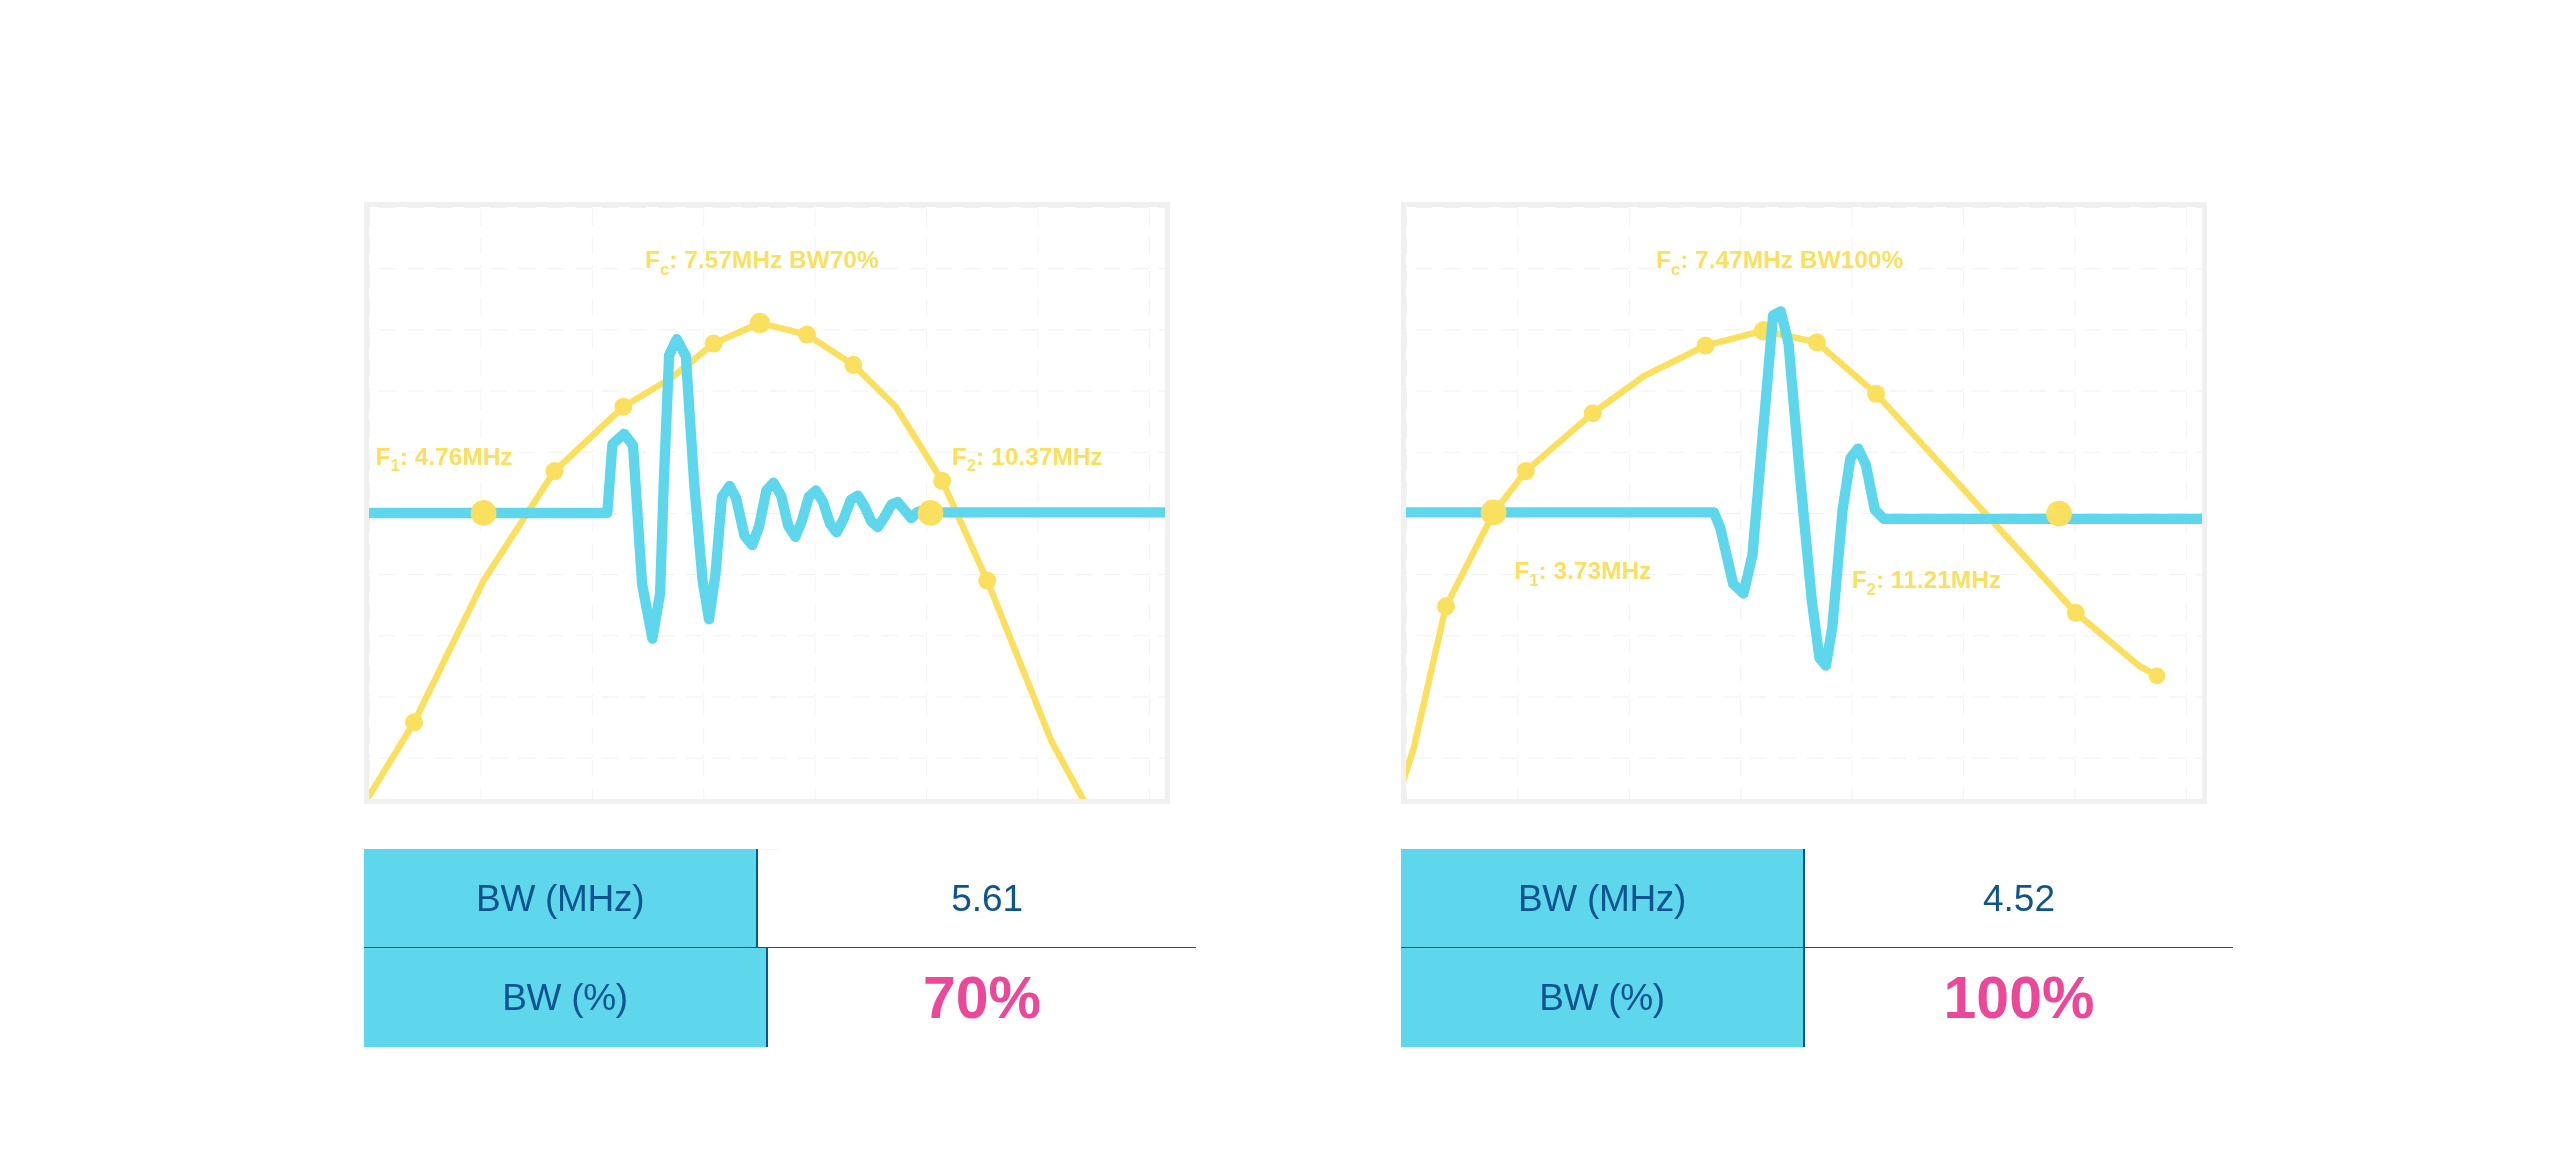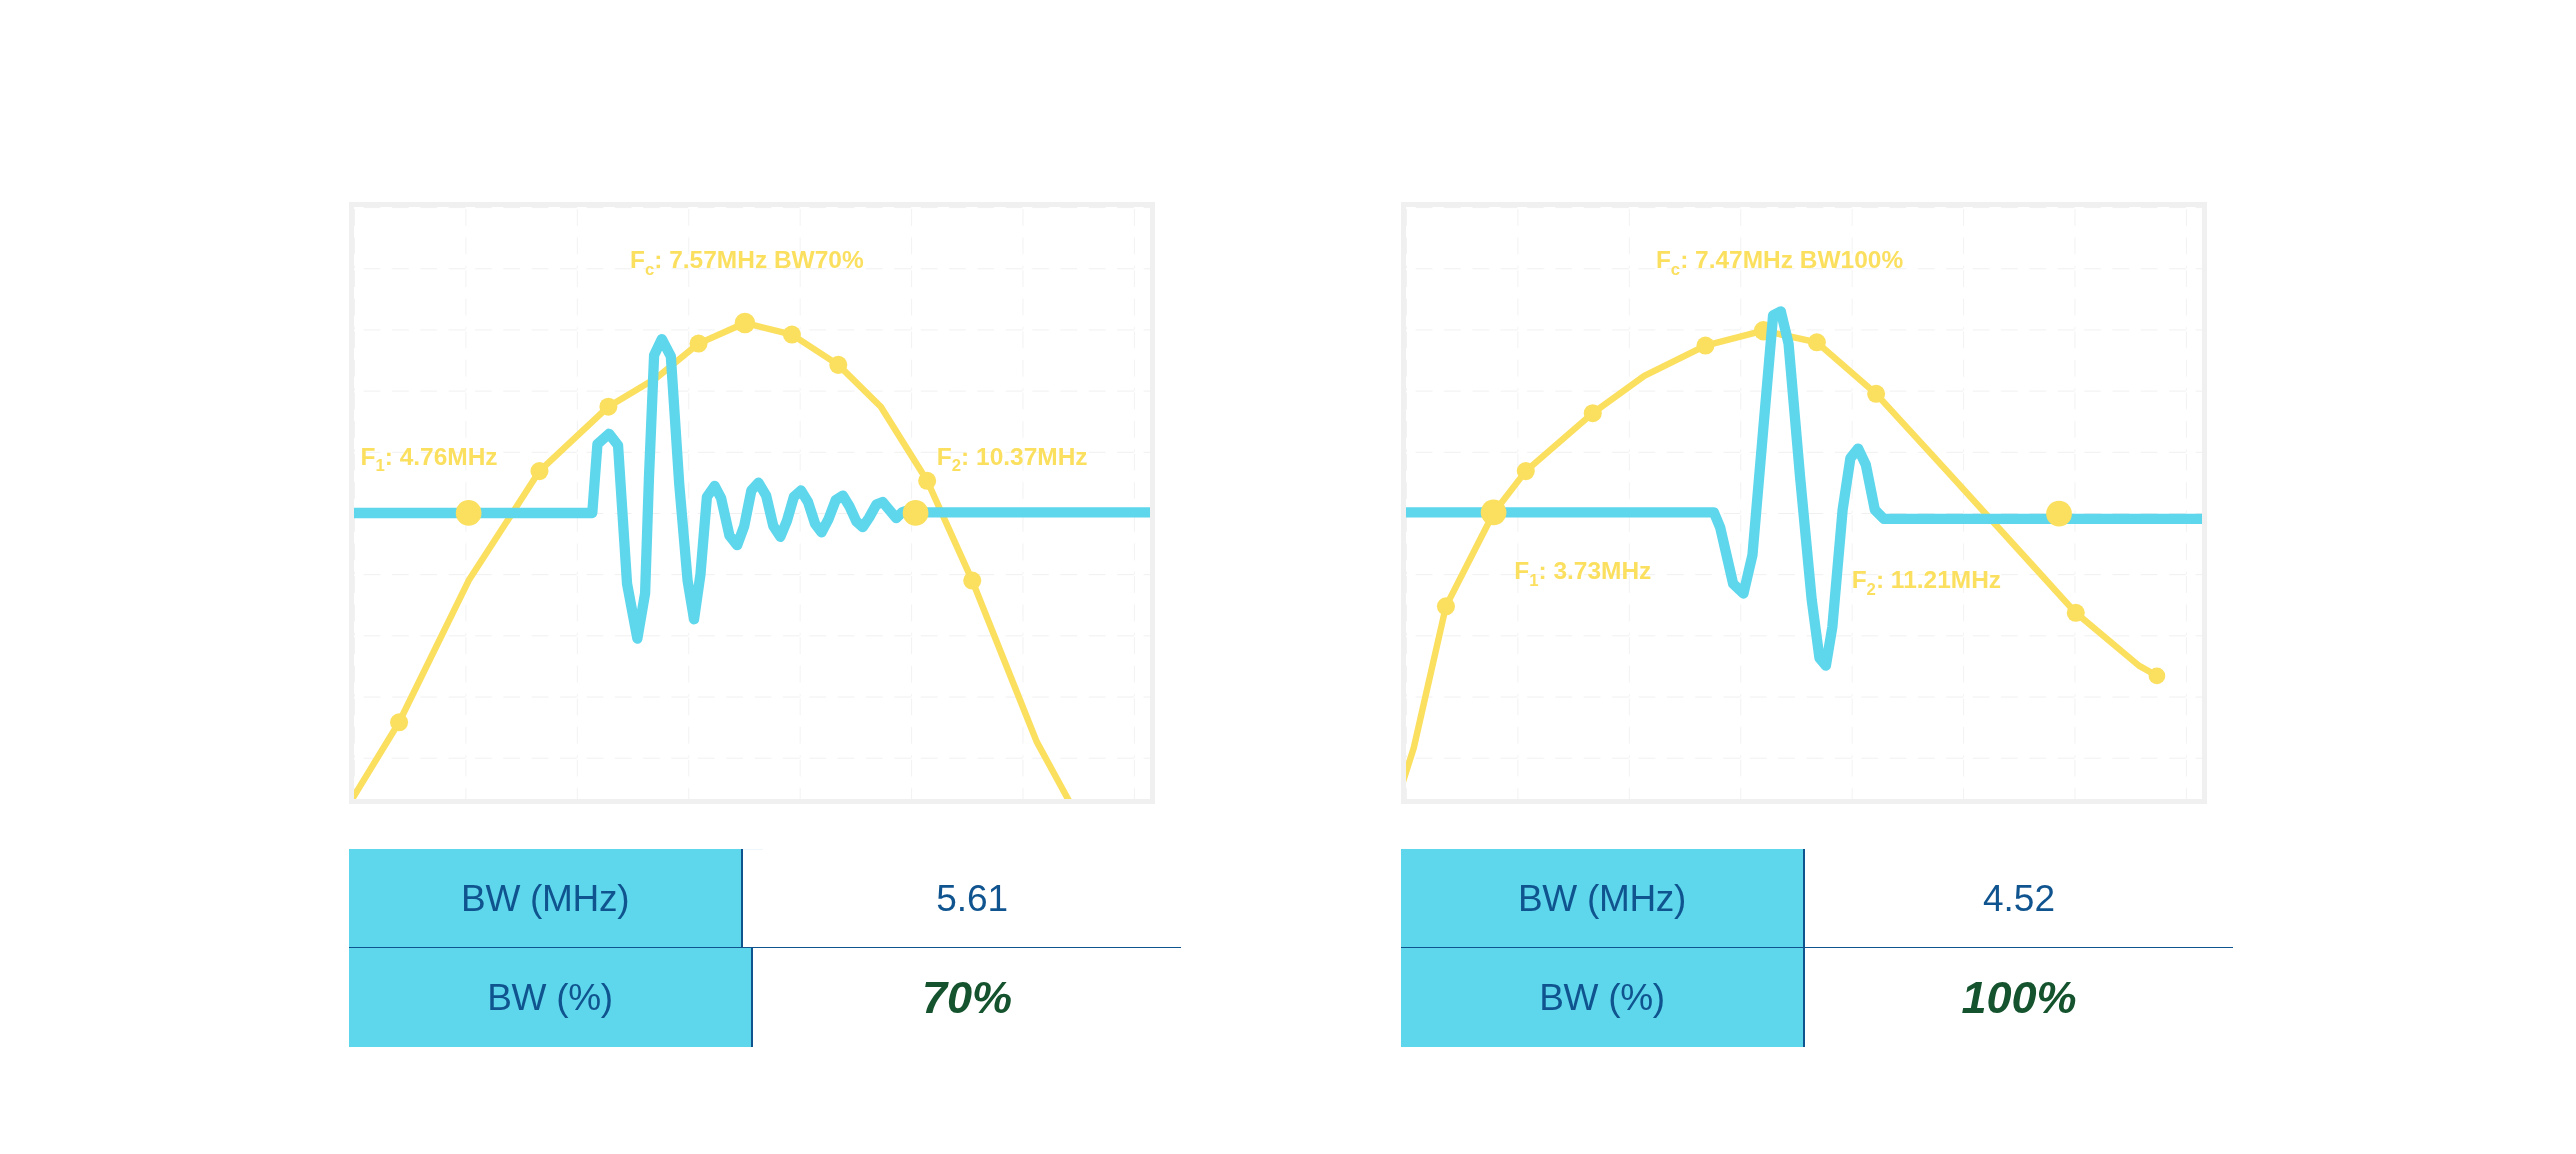--- a/index.html
+++ b/index.html
@@ -18,30 +18,30 @@
     color:#10548f;font-size:37px;font-weight:400;
     letter-spacing:-0.3px;
     box-sizing:border-box;
     border-right:2.6px solid #10548f;
   }
   .value-cell{
     display:flex;align-items:center;justify-content:center;
     color:#10548f;font-size:37px;font-weight:400;
     box-sizing:border-box;background:#fff;
   }
-  .value-cell.accent{color:#14532d;font-size:45px;font-weight:bold;font-style:italic;}
+  .value-cell.accent{color:#ec4899;font-size:59px;font-weight:bold;}
   .divider{position:absolute;left:0;height:3.9px;background:#10548f;}
   .topline{position:absolute;left:0;height:1.3px;background:#eef7fb;}
 </style>
 </head>
 <body>
 
 <div class="stage">
 
-  <div class="panel-group" style="left:349px;top:202px;width:806px;height:806px;">
+  <div class="panel-group" style="left:364px;top:202px;width:806px;height:806px;">
 
     <div class="chart-frame" style="left:0;top:0;width:806px;height:602px;">
       <svg class="chart-svg" width="796" height="592" viewBox="0 0 1236 919">
         <defs>
           <pattern id="gridL" width="173" height="95" patternUnits="userSpaceOnUse">
             <path d="M 173 0 L 0 0 0 95" fill="none" stroke="#ebebeb" stroke-width="2" stroke-dasharray="26 18"></path>
           </pattern>
         </defs>
         <rect x="0" y="0" width="1236" height="919" fill="#ffffff"></rect>
         <rect x="0" y="-20" width="1236" height="960" fill="url(#gridL)"></rect>

